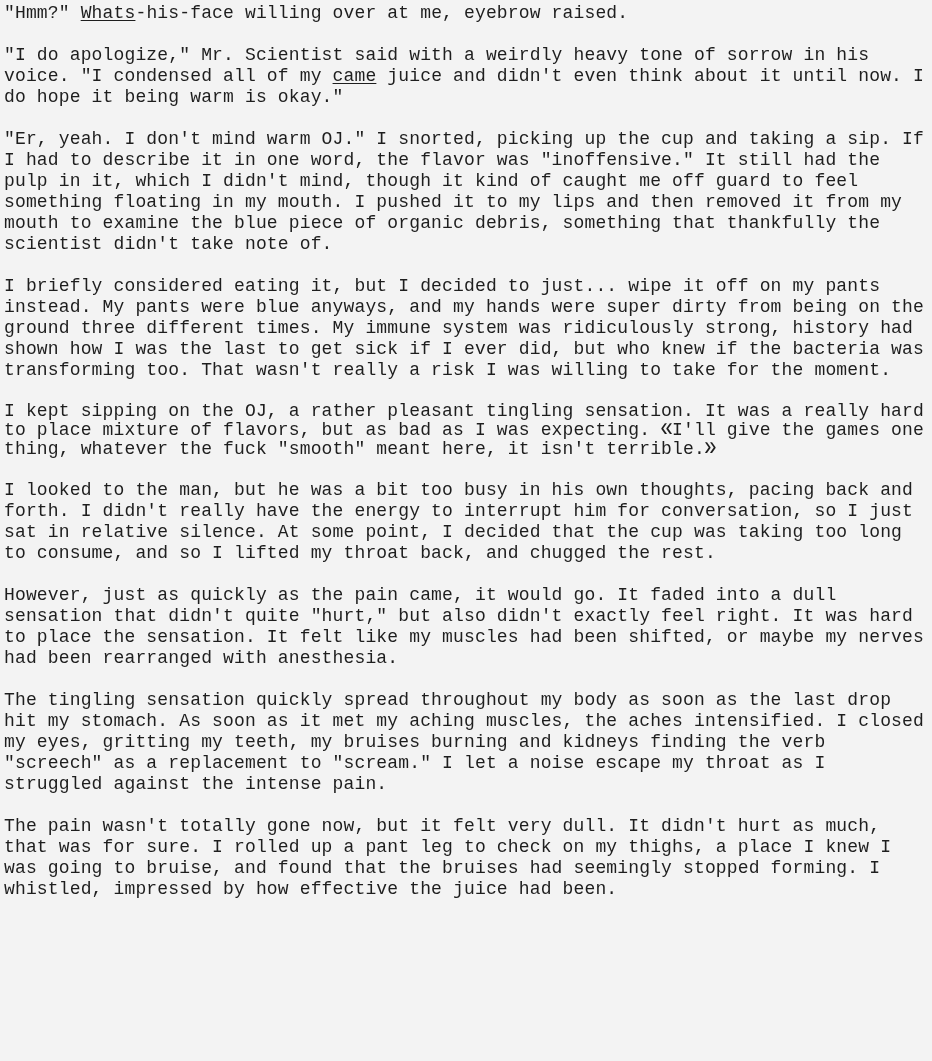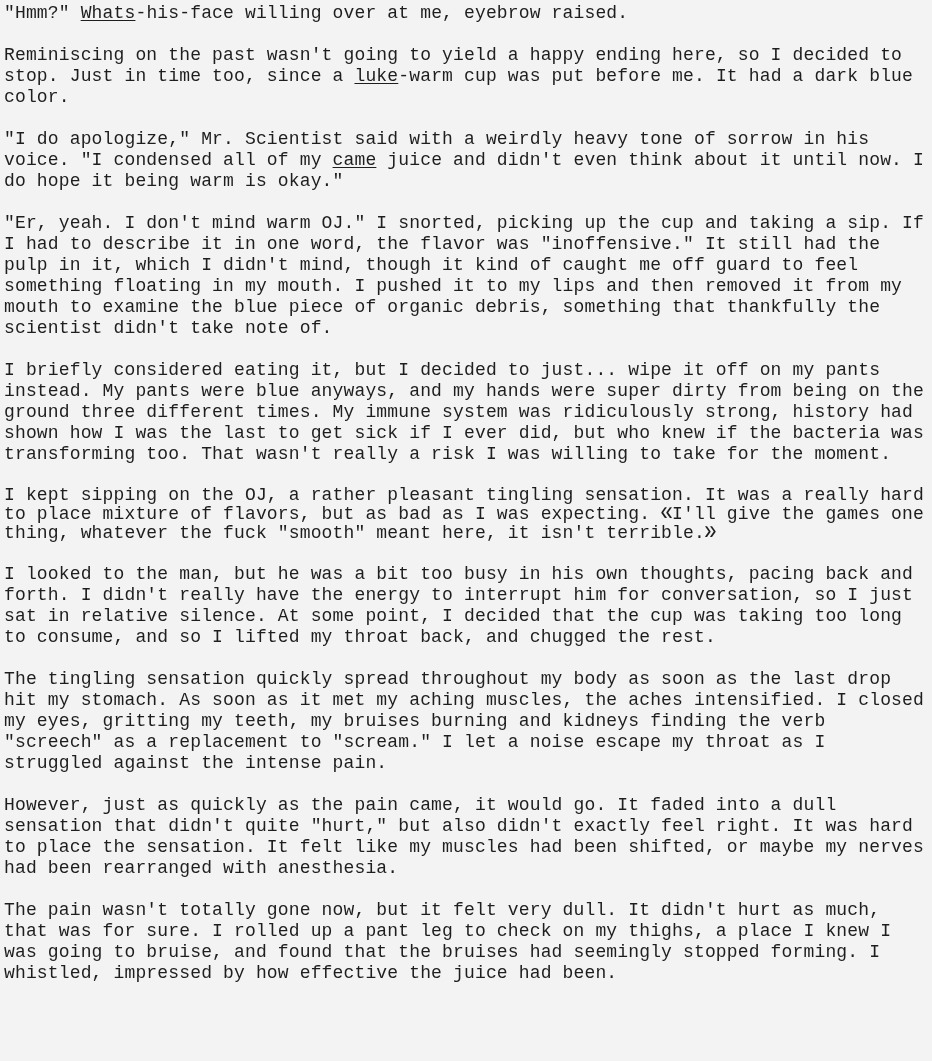--- a/index.html
+++ b/index.html
@@ -53,22 +53,21 @@
     display: inline-block;
     transform: scale(1.2, 1.5);
     transform-origin: center 60%;
   }
 </style>
 </head>
 <body>
 
 <div class="story">
     <p><span>"Hmm?" </span><span class="misspell">Whats</span><span>-his-face willing over at me, eyebrow raised.</span></p>
-    <p><span>Reminiscing on the past wasn't going to yield a happy ending here, so I decided to stop. Just in time too, since a </span><span class="misspell">luke</span><span>-warm cup was put before me. It had a dark blue color.</span></p>
     <p><span>"I do apologize," Mr. Scientist said with a weirdly heavy tone of sorrow in his voice. "I condensed all of my </span><span class="misspell">came</span><span> juice and didn't even think about it until now. I do hope it being warm is okay."</span></p>
     <p><span>"Er, yeah. I don't mind warm OJ." I snorted, picking up the cup and taking a sip. If I had to describe it in one word, the flavor was "inoffensive." It still had the pulp in it, which I didn't mind, though it kind of caught me off guard to feel something floating in my mouth. I pushed it to my lips and then removed it from my mouth to examine the blue piece of organic debris, something that thankfully the scientist didn't take note of.</span></p>
     <p><span>I briefly considered eating it, but I decided to just... wipe it off on my pants instead. My pants were blue anyways, and my hands were super dirty from being on the ground three different times. My immune system was ridiculously strong, history had shown how I was the last to get sick if I ever did, but who knew if the bacteria was transforming too. That wasn't really a risk I was willing to take for the moment.</span></p>
     <p class="cjk"><span>I kept sipping on the OJ, a rather pleasant tingling sensation. It was a really hard to place mixture of flavors, but as bad as I was expecting. </span><span class="cjkb">«</span><span>I'll give the games one thing, whatever the fuck "smooth" meant here, it isn't terrible.</span><span class="cjkb">»</span></p>
     <p><span>I looked to the man, but he was a bit too busy in his own thoughts, pacing back and forth. I didn't really have the energy to interrupt him for conversation, so I just sat in relative silence. At some point, I decided that the cup was taking too long to consume, and so I lifted my throat back, and chugged the rest.</span></p>
+    <p><span>However, just as quickly as the pain came, it would go. It faded into a dull sensation that didn't quite "hurt," but also didn't exactly feel right. It was hard to place the sensation. It felt like my muscles had been shifted, or maybe my nerves had been rearranged with anesthesia.</span></p>
     <p><span>The tingling sensation quickly spread throughout my body as soon as the last drop hit my stomach. As soon as it met my aching muscles, the aches intensified. I closed my eyes, gritting my teeth, my bruises burning and kidneys finding the verb "screech" as a replacement to "scream." I let a noise escape my throat as I struggled against the intense pain.</span></p>
-    <p><span>However, just as quickly as the pain came, it would go. It faded into a dull sensation that didn't quite "hurt," but also didn't exactly feel right. It was hard to place the sensation. It felt like my muscles had been shifted, or maybe my nerves had been rearranged with anesthesia.</span></p>
     <p><span>The pain wasn't totally gone now, but it felt very dull. It didn't hurt as much, that was for sure. I rolled up a pant leg to check on my thighs, a place I knew I was going to bruise, and found that the bruises had seemingly stopped forming. I whistled, impressed by how effective the juice had been.</span></p>
   </div>
 
 </body></html>

